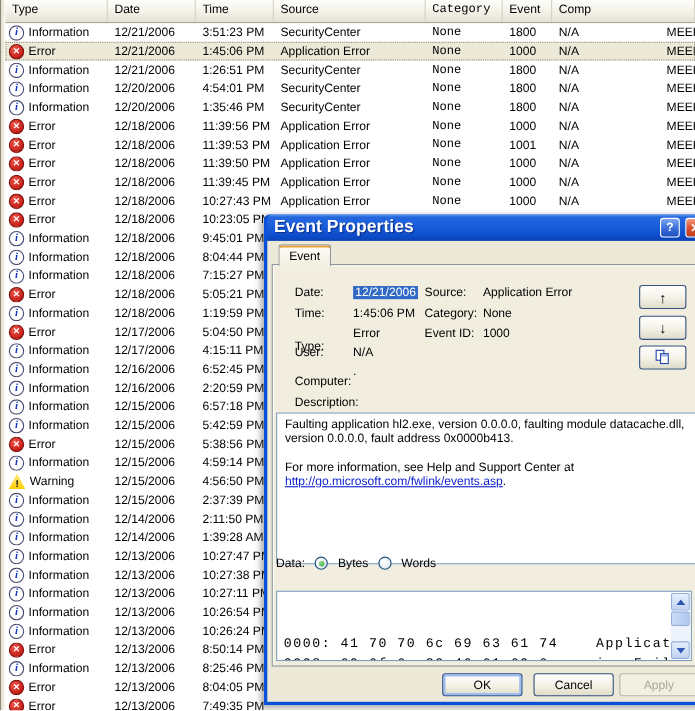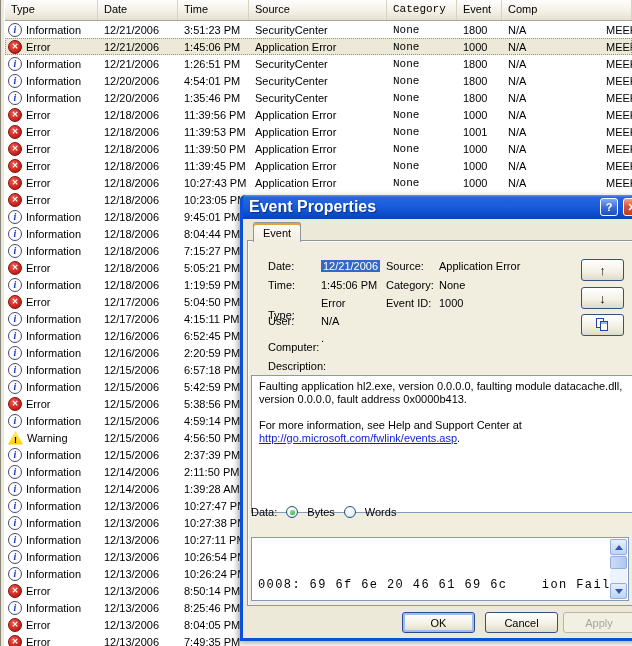--- a/index.html
+++ b/index.html
@@ -641,21 +641,21 @@
 
         <div class="data-row">
           <span>Data:</span>
           <span class="radio checked"></span>
           <span>Bytes</span>
           <span class="radio"></span>
           <span>Words</span>
         </div>
 
         <div class="hex-box">
-          <div id="hex-lines"><div>0008: 69 6f 6e 20 46 61 69 6c    ion Fail</div></div>
+          <div id="hex-lines"><div>0000: 41 70 70 6c 69 63 61 74    Applicat</div><div>0008: 69 6f 6e 20 46 61 69 6c    ion Fail</div></div>
           <div class="hex-sb">
             <div class="sb-btn sb-up"><i></i></div>
             <div class="sb-thumb"></div>
             <div class="sb-btn sb-down"><i></i></div>
           </div>
         </div>
 
       </div>
 
       <div class="dlg-btn btn-ok">OK</div>

